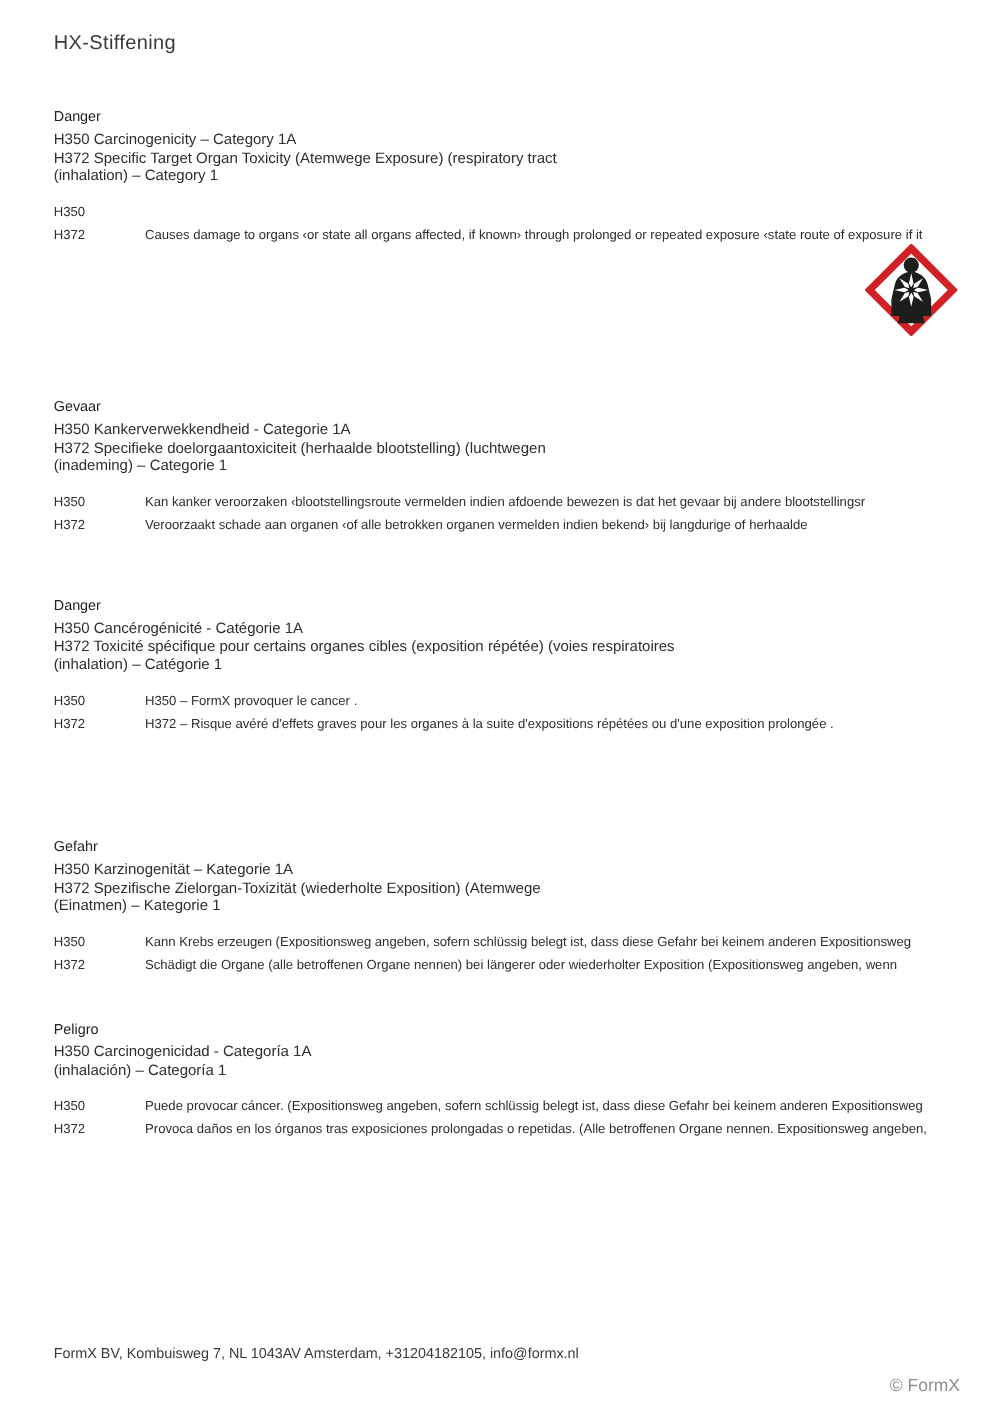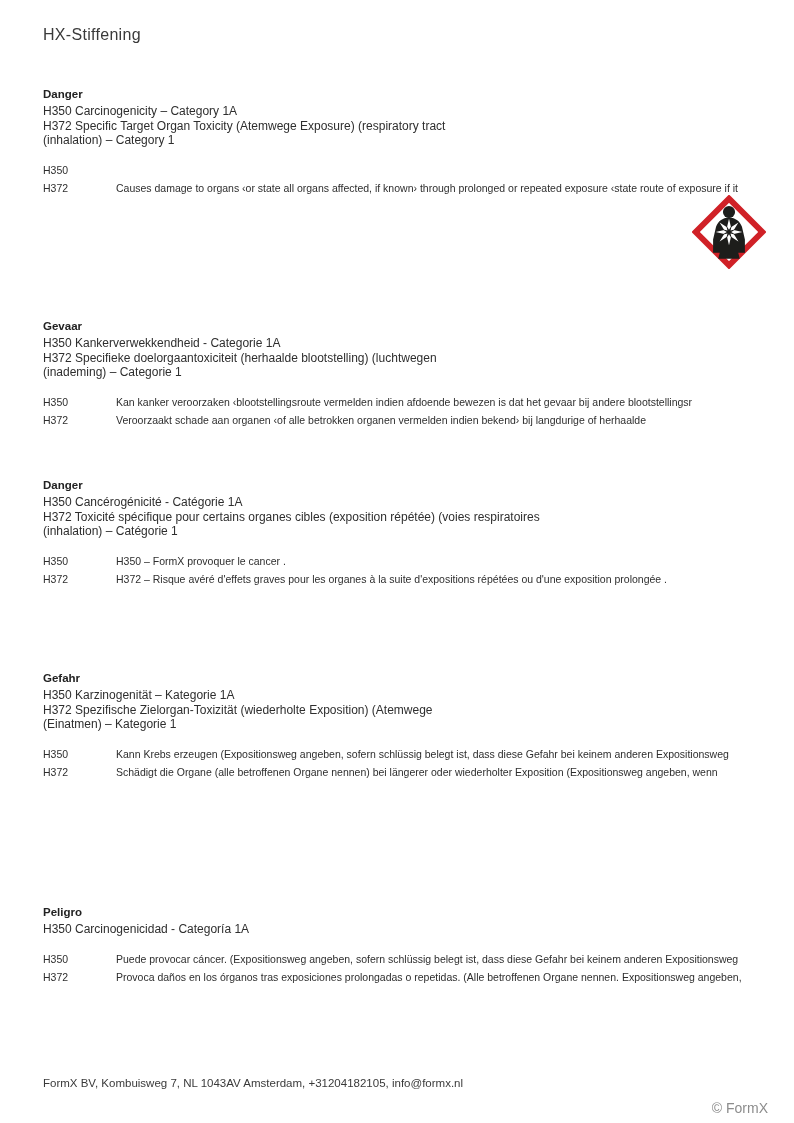--- a/index.html
+++ b/index.html
@@ -24,24 +24,24 @@
   }
   .lang-section {
     position: absolute;
     left: 43px;
     width: 730px;
   }
   #sec-0 { top: 88px; }
   #sec-1 { top: 287px; margin-top: 33px; }
   #sec-2 { top: 479px; }
   #sec-3 { top: 672px; }
-  #sec-4 { top: 906px; }
+  #sec-4 { top: 818px; }
   .sec-heading {
     font-size: 11.5px;
-    font-weight: 700;
+    font-weight: 400;
     color: #222222;
     margin-bottom: 4px;
   }
   .class-line {
     font-size: 12px;
     line-height: 14.5px;
     white-space: nowrap;
     overflow: hidden;
   }
   .stmts { margin-top: 13px; }
@@ -149,20 +149,21 @@
       <div class="stmt-row">
         <span class="stmt-code">H372</span>
         <span class="stmt-text">Schädigt die Organe (alle betroffenen Organe nennen) bei längerer oder wiederholter Exposition (Expositionsweg angeben, wenn</span>
       </div>
     </div>
   </section>
 
   <section class="lang-section" id="sec-4">
     <div class="sec-heading">Peligro</div>
     <div class="class-line">H350 Carcinogenicidad - Categoría 1A</div>
+    <div class="class-line">(inhalación) – Categoría 1</div>
     <div class="stmts">
       <div class="stmt-row">
         <span class="stmt-code">H350</span>
         <span class="stmt-text">Puede provocar cáncer. (Expositionsweg angeben, sofern schlüssig belegt ist, dass diese Gefahr bei keinem anderen Expositionsweg</span>
       </div>
       <div class="stmt-row">
         <span class="stmt-code">H372</span>
         <span class="stmt-text">Provoca daños en los órganos tras exposiciones prolongadas o repetidas. (Alle betroffenen Organe nennen. Expositionsweg angeben,</span>
       </div>
     </div>

